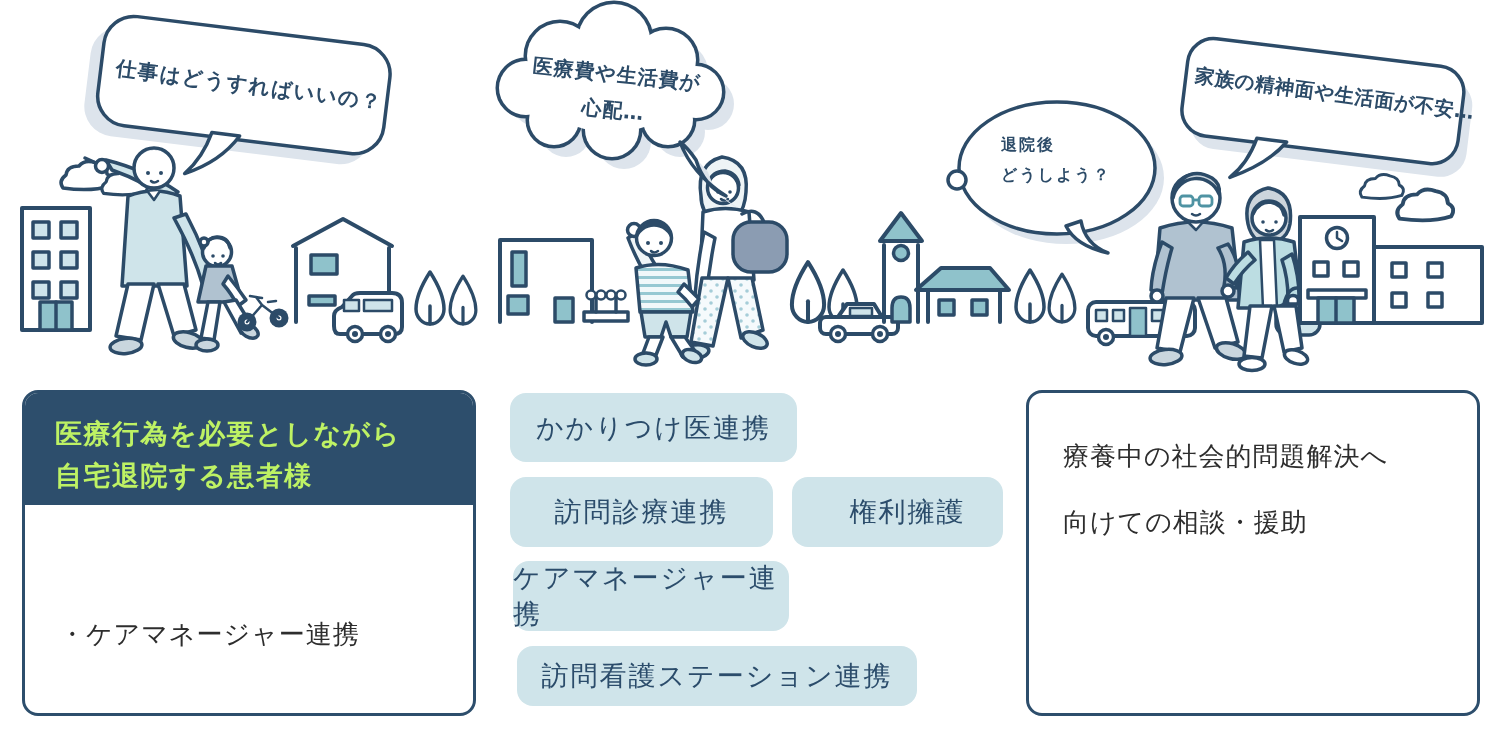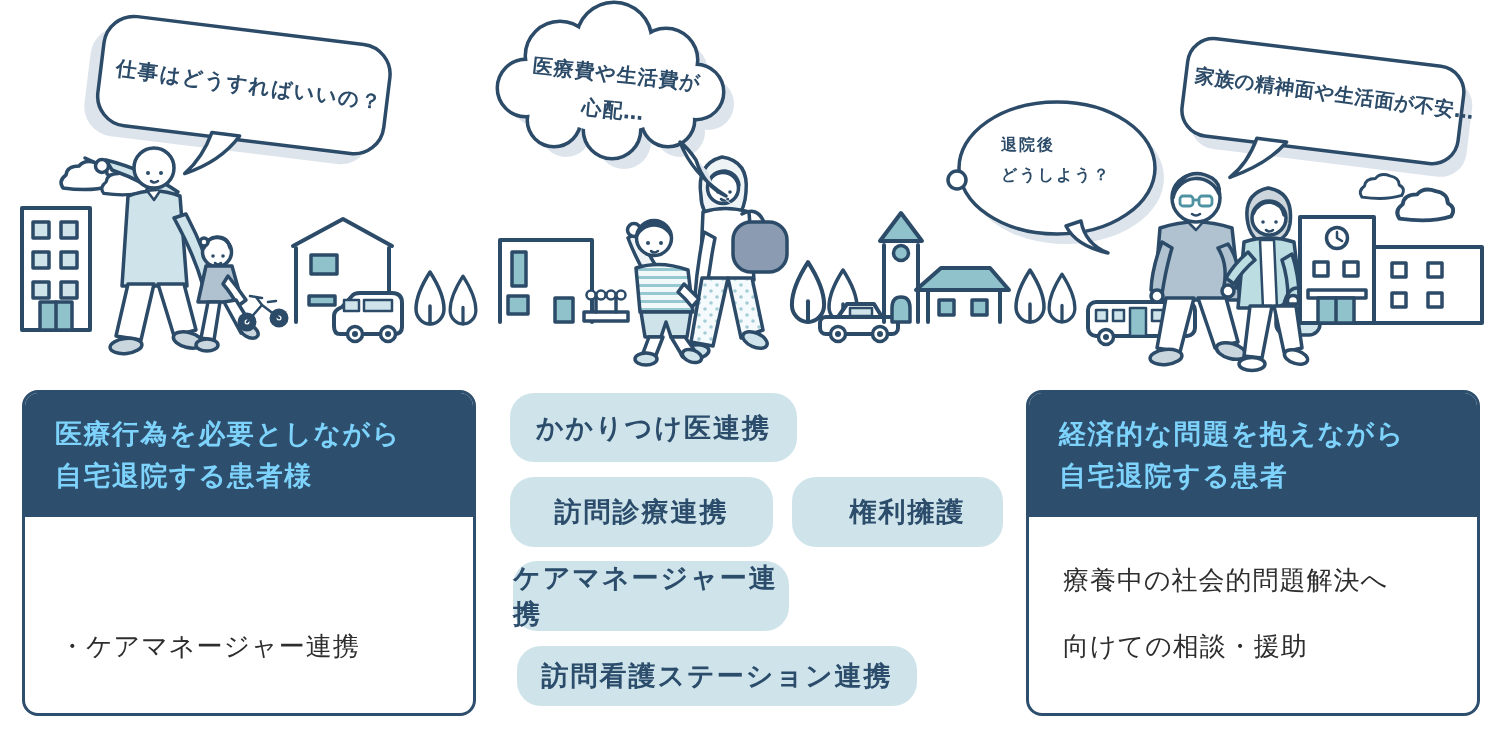--- a/index.html
+++ b/index.html
@@ -22,28 +22,28 @@
       transform:rotate(7.4deg);transform-origin:0 0;}
   #t2{left:527px;top:56px;width:176px;font-size:20px;text-align:center;line-height:1.8;
       letter-spacing:1px;transform:rotate(6deg);transform-origin:50% 50%;}
   #t3{left:1001px;top:130px;font-size:16px;line-height:1.85;letter-spacing:2px;}
   #t4{left:1197px;top:62px;width:290px;font-size:19.5px;letter-spacing:0.5px;
       transform:rotate(7.6deg);transform-origin:0 0;}
   
   .card{position:absolute;top:390px;width:454px;height:326px;box-sizing:border-box;
         background:#fff;border:3px solid #2d4e6c;border-radius:16px;overflow:hidden;z-index:2;}
   #card-left{left:22px;} #card-right{left:1026px;}
-  .card-header{background:#2d4e6c;color:#7dd3fc;font-weight:bold;font-size:27px;
-               line-height:1.55;padding:20px 10px 20px 30px;white-space:pre-line;
+  .card-header{background:#2d4e6c;color:#bef264;font-weight:bold;font-size:27px;
+               line-height:1.55;padding:20px 10px 8px 30px;white-space:pre-line;
                letter-spacing:1.5px;}
   .card-body{padding:30px 22px 0 34px;font-size:26px;color:#2d2d2d;line-height:2.55;
              letter-spacing:1px;white-space:pre-line;}
   
-  .tag{position:absolute;background:#cfe4ea;border-radius:24px;color:#2b4c6b;
-       font-weight:bold;font-size:27px;letter-spacing:2px;display:flex;
+  .tag{position:absolute;background:#cfe4ea;border-radius:16px;color:#2b4c6b;
+       font-weight:normal;font-size:27px;letter-spacing:2px;display:flex;
        align-items:center;justify-content:center;z-index:2;}
   #tag-0{left:510px;top:393px;width:287px;height:69px;}
   #tag-1{left:510px;top:477px;width:263px;height:70px;}
   #tag-2{left:792px;top:477px;width:191px;height:70px;padding-left:20px;}
   #tag-3{left:513px;top:561px;width:276px;height:70px;}
   #tag-4{left:517px;top:646px;width:400px;height:60px;}
 </style>
 </head>
 <body>
 
@@ -389,19 +389,17 @@
   </div>
 </div>
 
 <div class="tag" id="tag-0">かかりつけ医連携</div>
 <div class="tag" id="tag-1">訪問診療連携</div>
 <div class="tag" id="tag-2">権利擁護</div>
 <div class="tag" id="tag-3">ケアマネージャー連携</div>
 <div class="tag" id="tag-4">訪問看護ステーション連携</div>
 
 <div class="card" id="card-right">
-  <div class="card-header">経済的な問題を抱えながら
-自宅退院する患者</div>
   <div class="card-body">療養中の社会的問題解決へ
 向けての相談・援助</div>
 </div>
 
 </div>
 
 </body></html>

